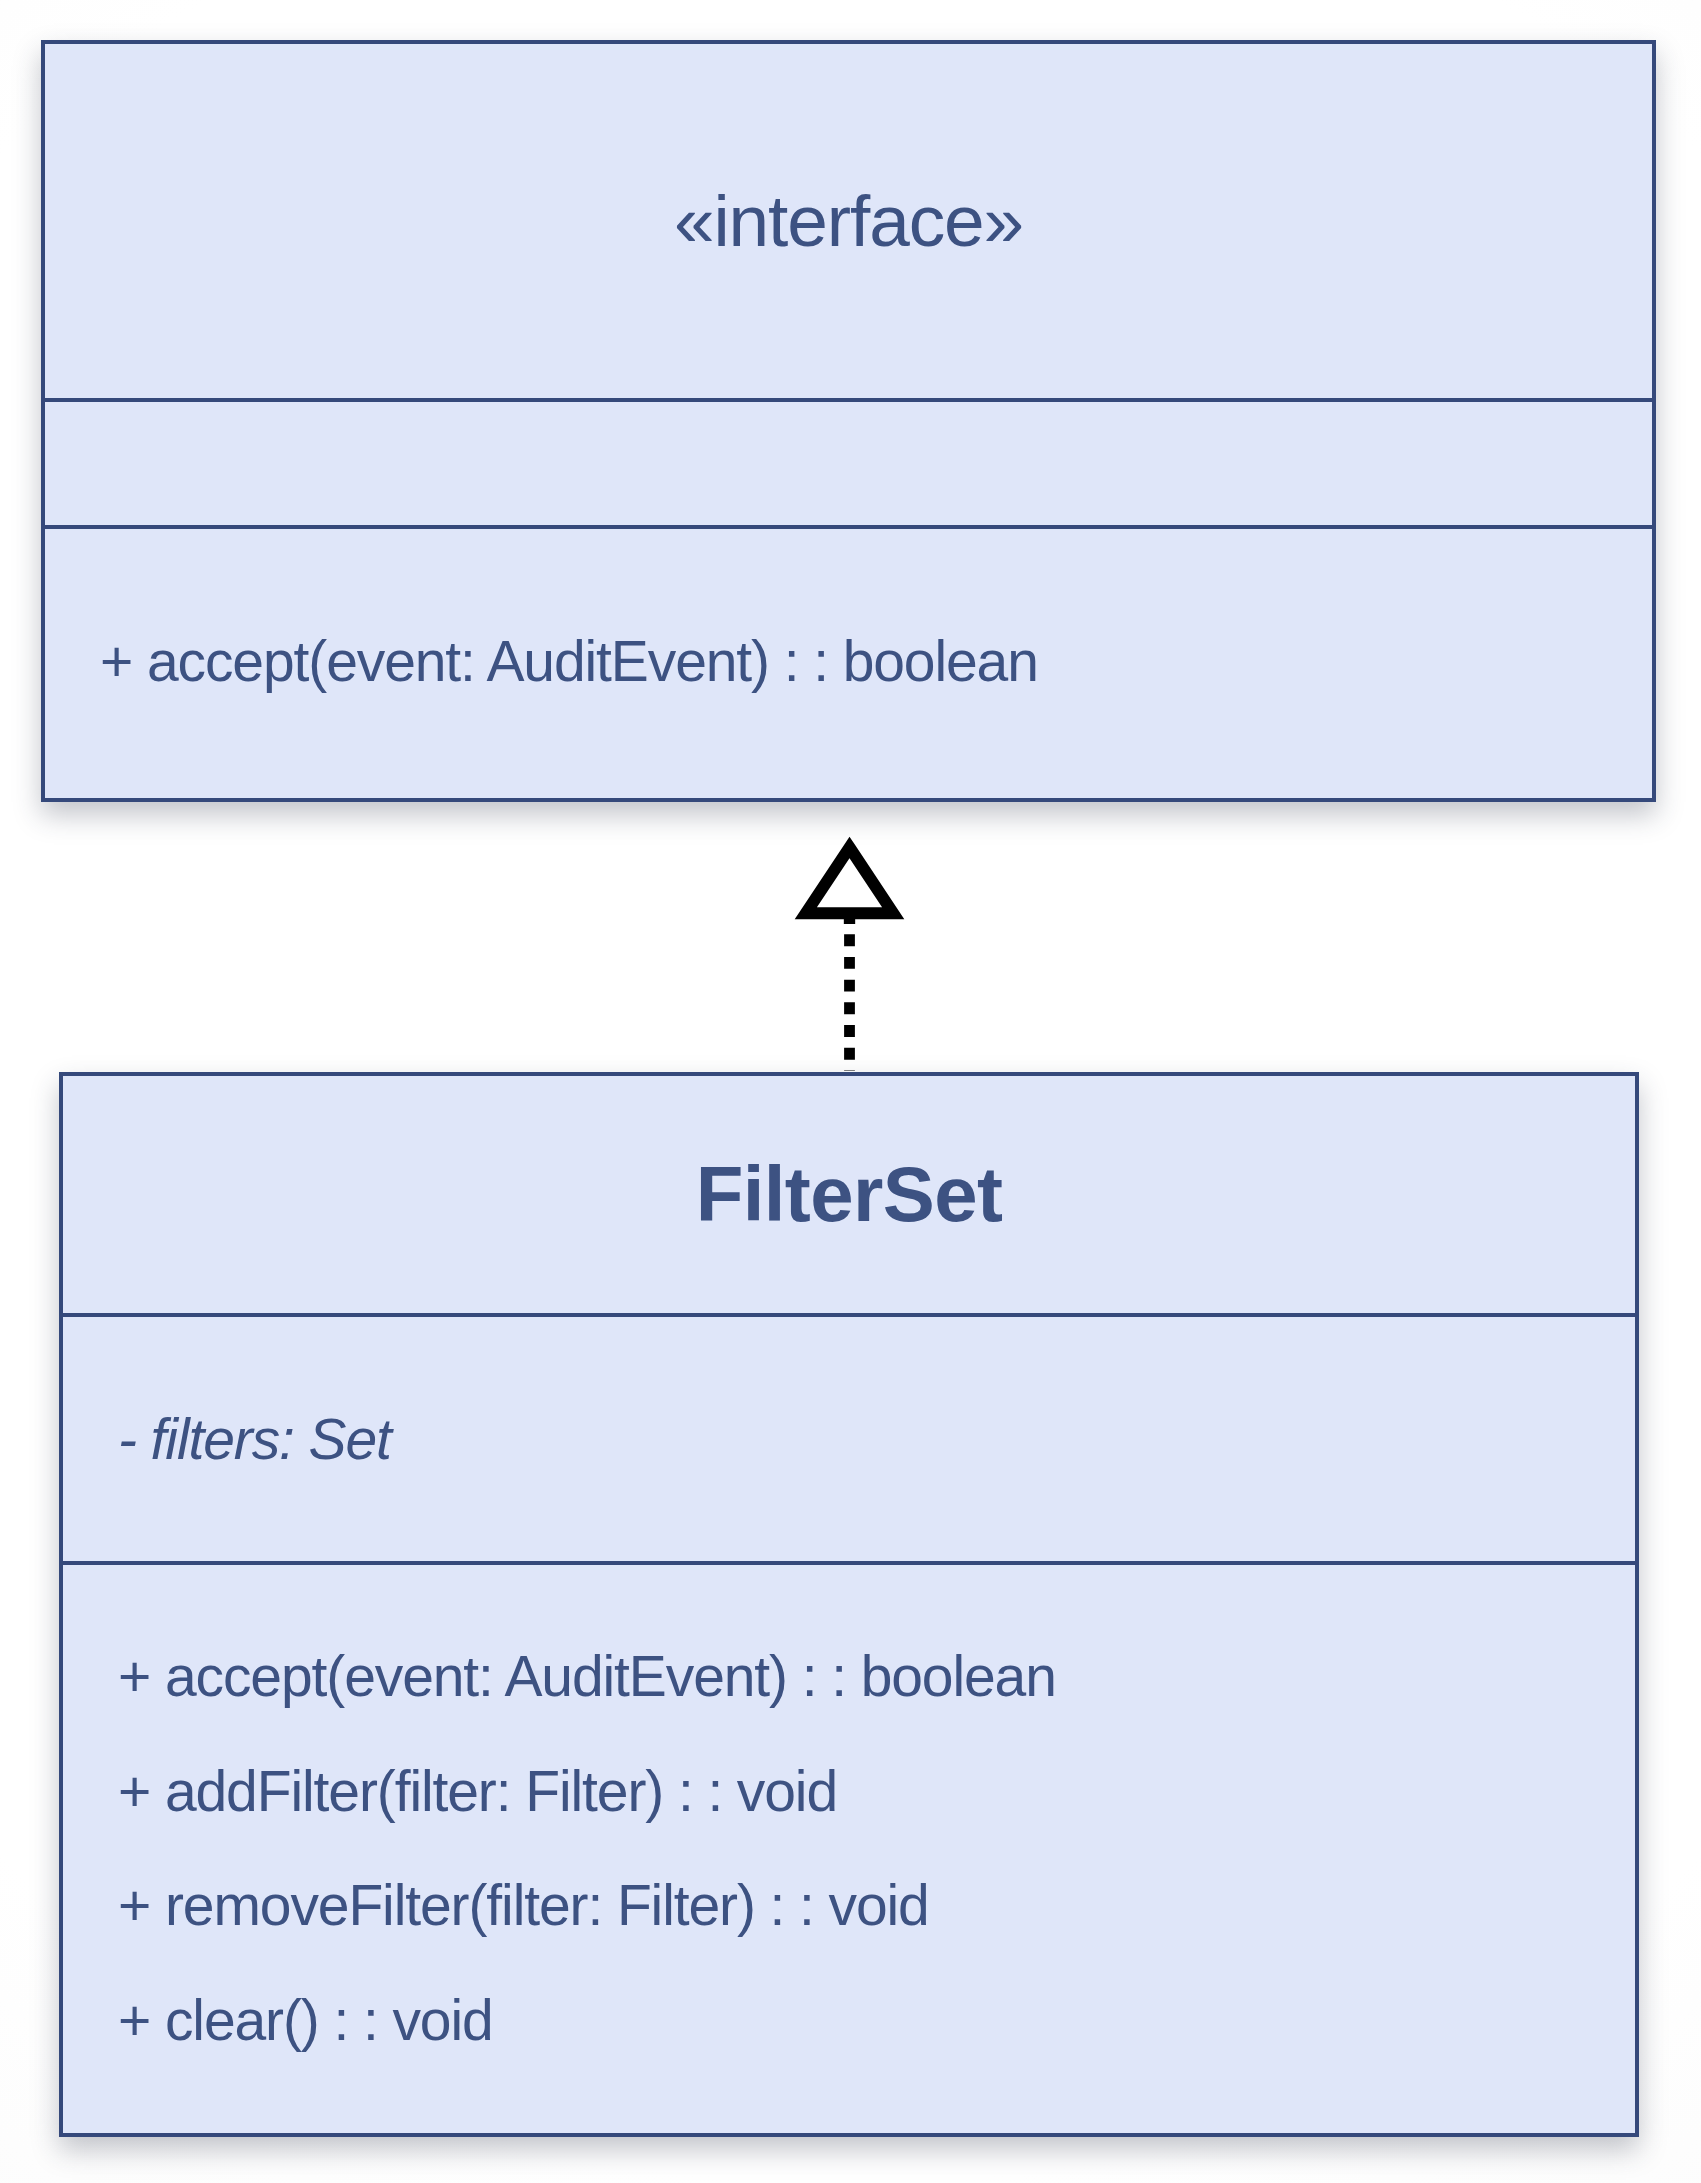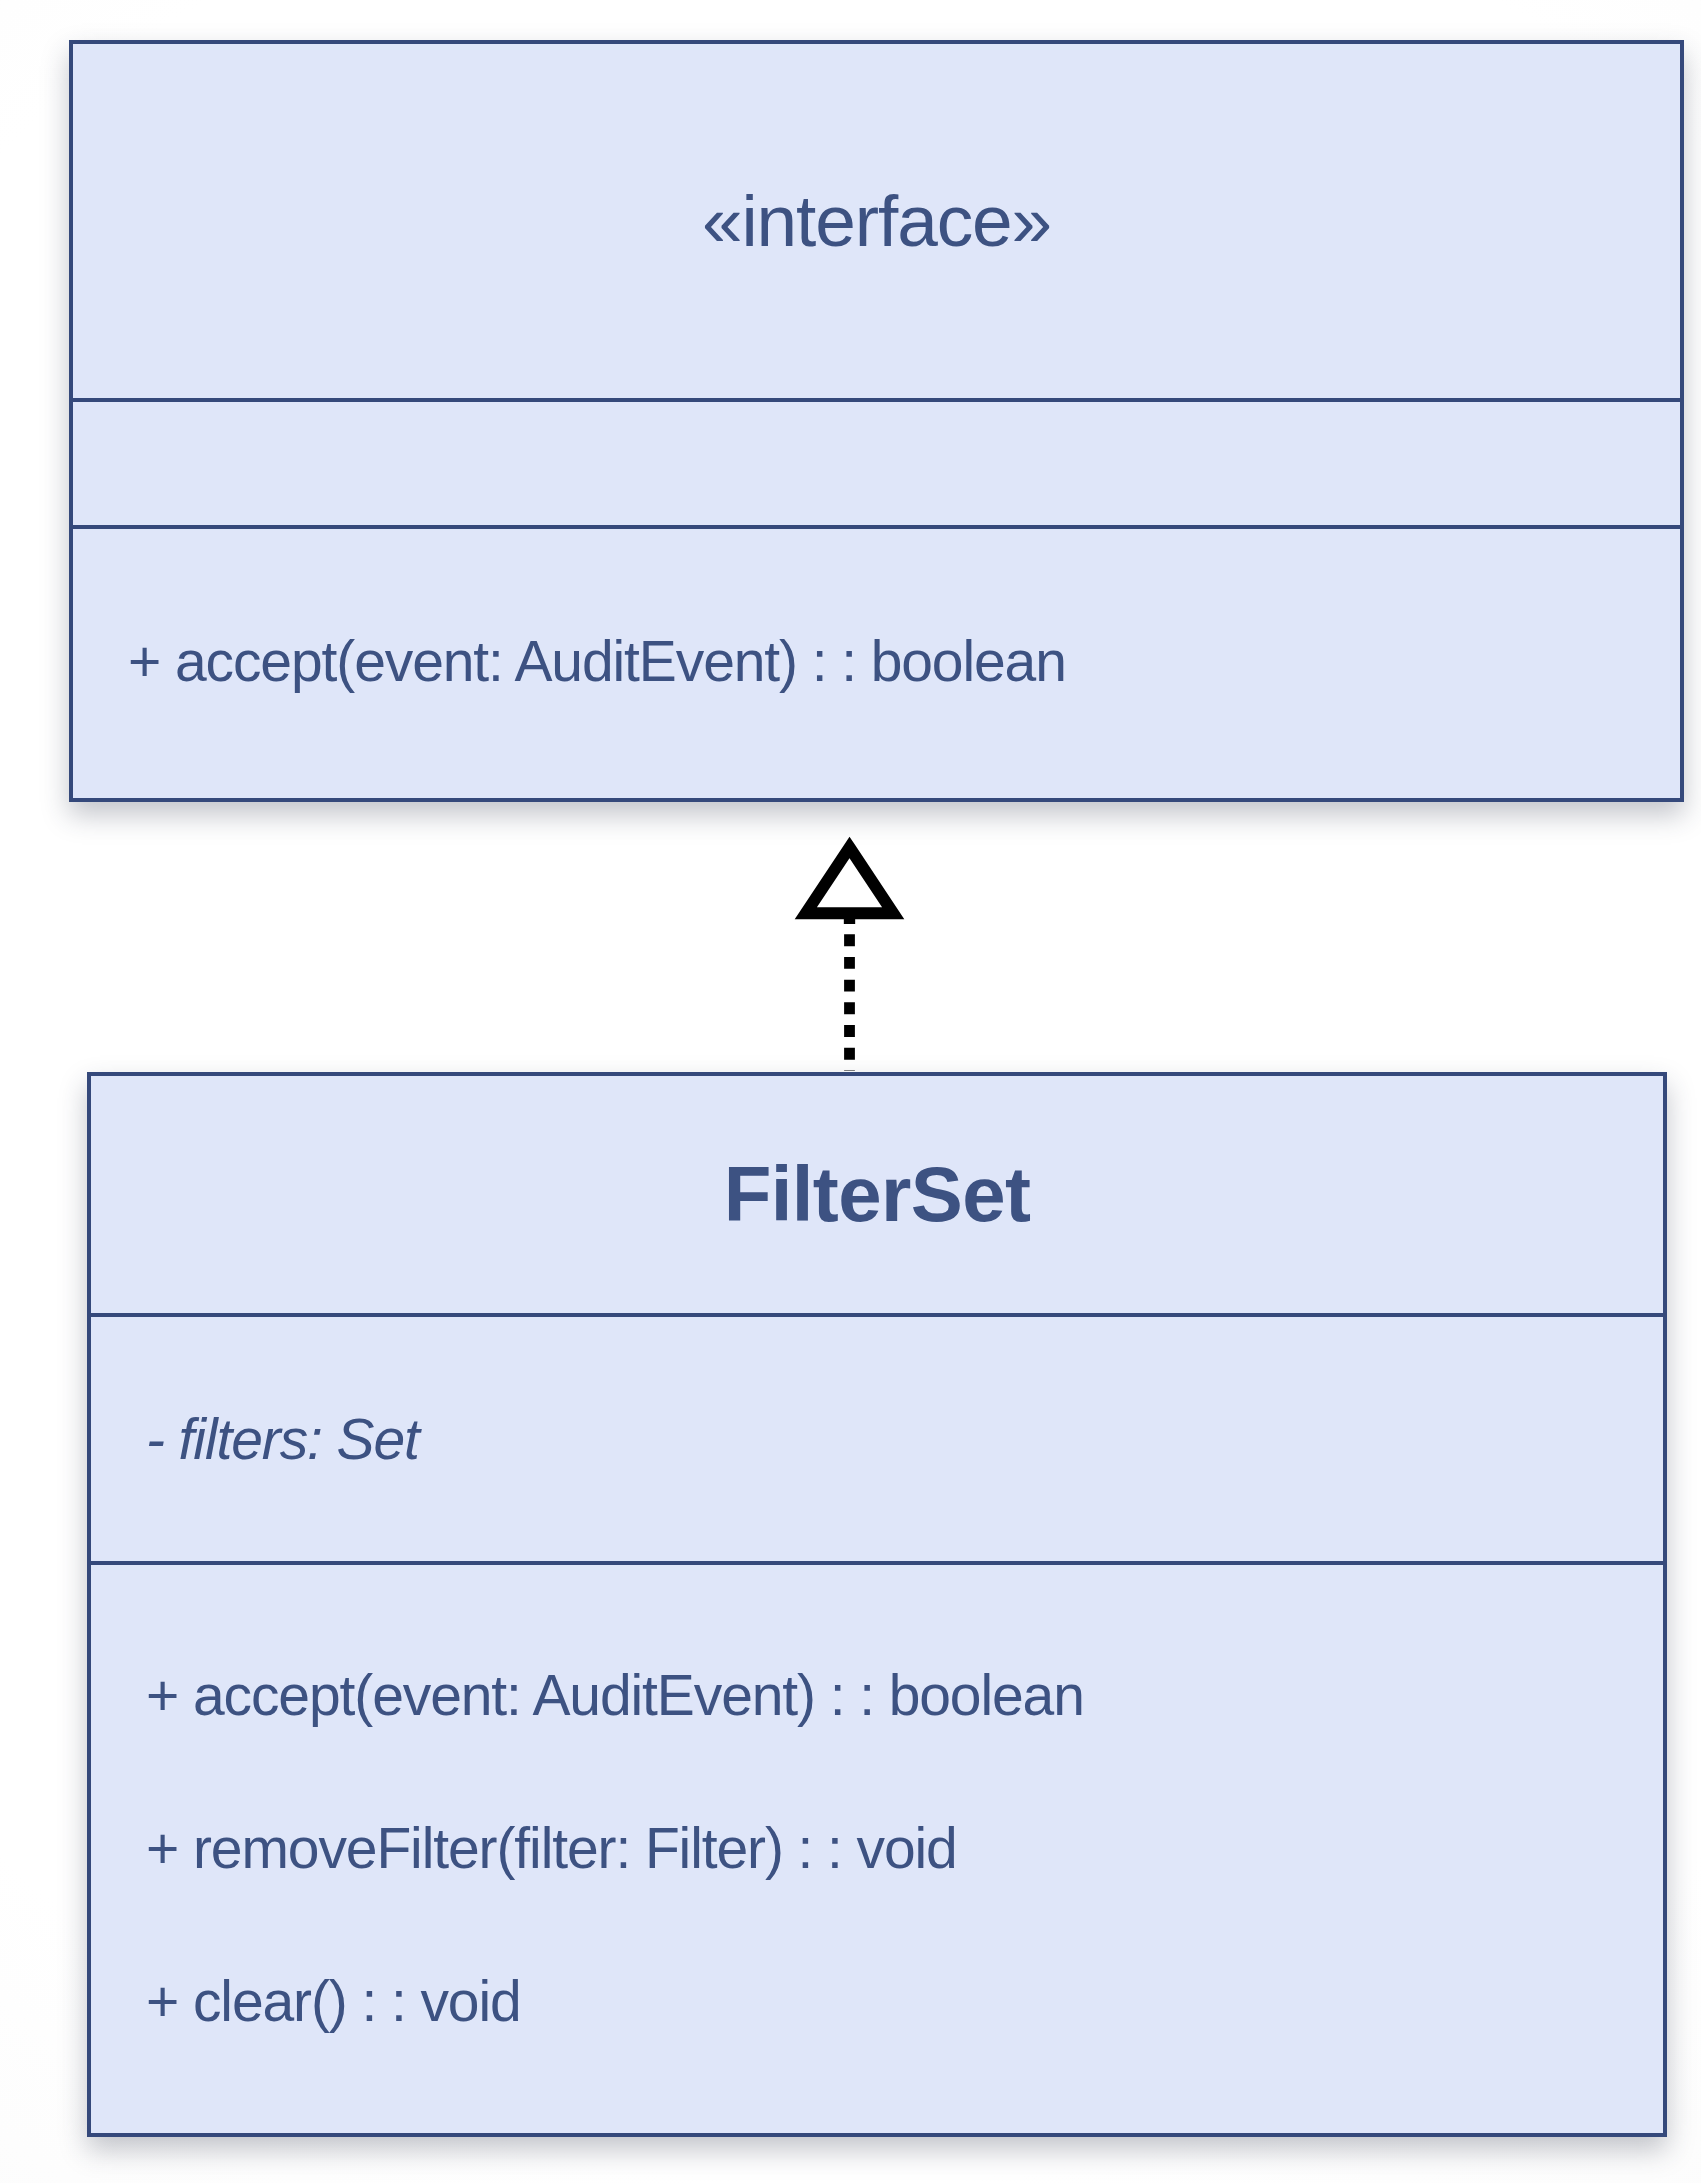--- a/index.html
+++ b/index.html
@@ -18,21 +18,20 @@
     background: radial-gradient(ellipse 160% 120% at 50% 46%, #ffffff 45%, #f7f7f7 78%, #ebebeb 100%);
     font-family: "Liberation Sans", sans-serif;
     color: var(--text-color);
   }
 
   .uml-box {
     position: absolute;
     background: var(--box-fill);
     border: 4.5px solid var(--box-border);
     box-shadow: 0 12.5px 26px rgba(40, 48, 70, 0.28);
-    margin-left: 28px;
   }
 
   
   #filter-box { left: 41px; top: 40px; width: 1615px; height: 762px; }
   #filter-box .c-title {
     height: 354px;
     display: flex; flex-direction: column;
     align-items: center; justify-content: center;
     gap: 33px;
   }
@@ -110,19 +109,20 @@
 
   <div class="uml-box" id="filterset-box">
     <div class="c-title">
       <div class="class-name">FilterSet</div>
     </div>
     <div class="c-attrs">
       <div class="member">- filters: Set</div>
     </div>
     <div class="c-methods">
       <div class="member">+ accept(event: AuditEvent) : : boolean</div>
+      <div class="member">+ addFilter(filter: Filter) : : void</div>
       <div class="member">+ removeFilter(filter: Filter) : : void</div>
       <div class="member">+ clear() : : void</div>
     </div>
   </div>
 
 </div>
 
 
 </body></html>

